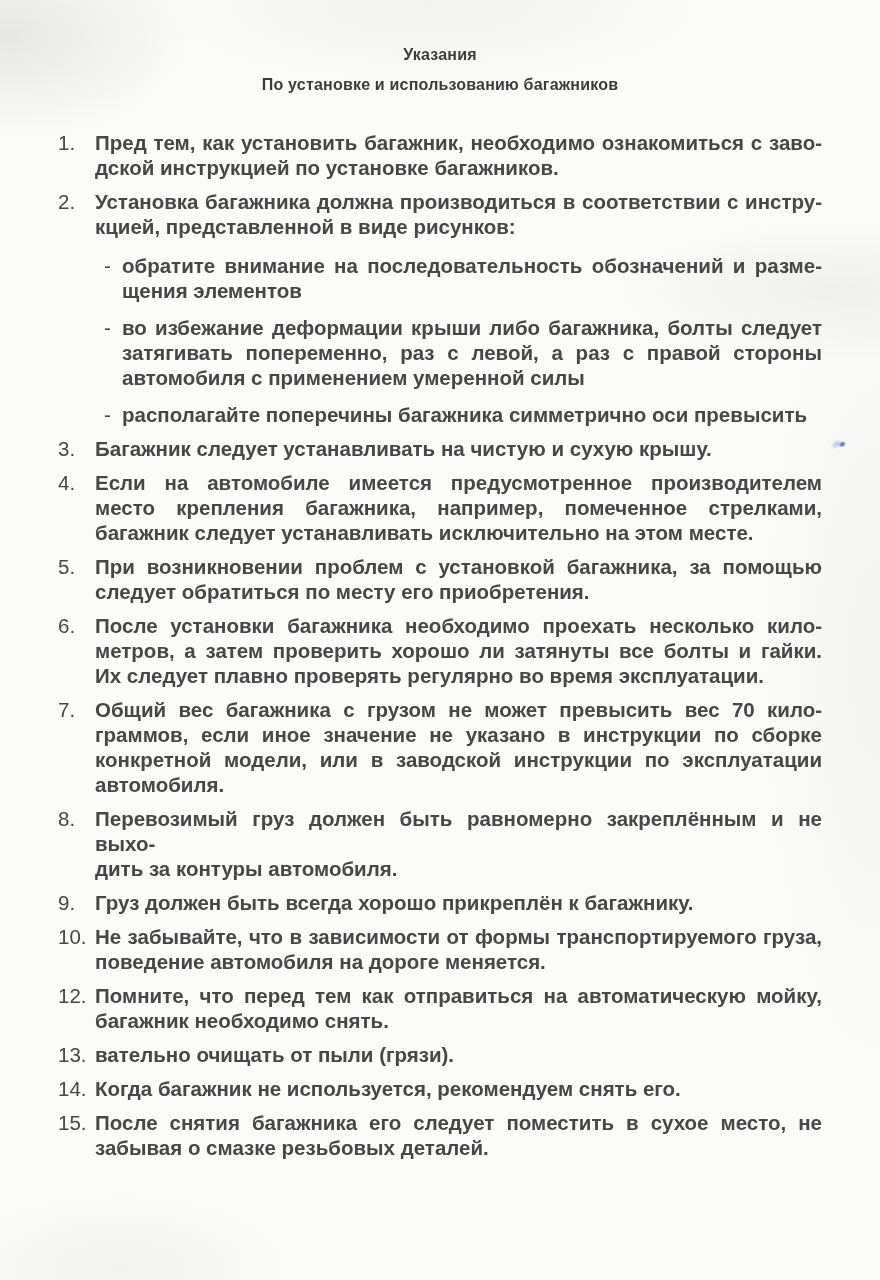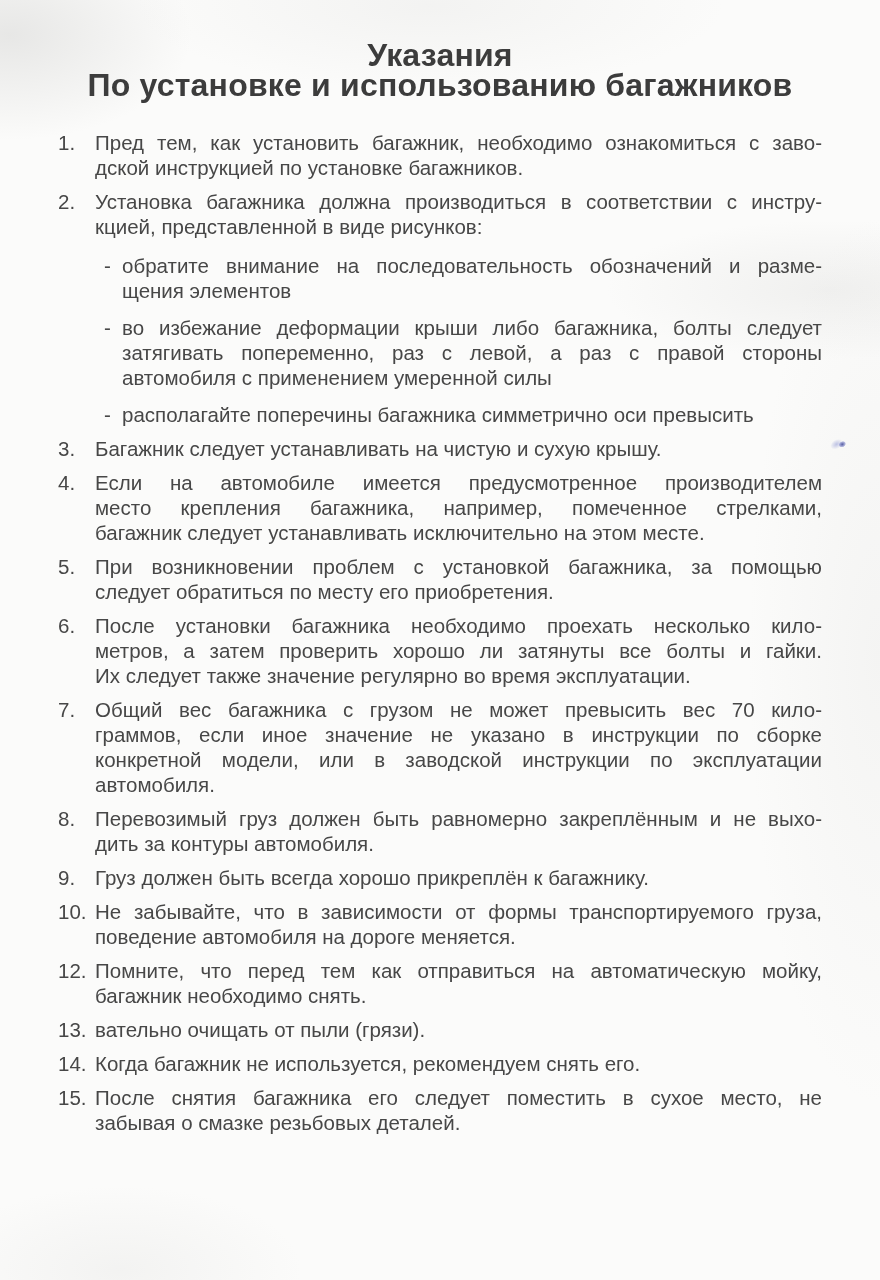--- a/index.html
+++ b/index.html
@@ -20,21 +20,21 @@
       radial-gradient(180px 620px at 878px 660px, rgba(205,205,203,0.15), transparent 72%),
       radial-gradient(420px 120px at 430px 6px, rgba(210,210,208,0.20), transparent 70%),
       radial-gradient(260px 120px at 120px 1270px, rgba(205,205,203,0.18), transparent 70%);
     color: #474747;
   }
   .title {
     margin-top: 40px;
     text-align: center;
     font-weight: bold;
     color: #3c3c3c;
-    font-size: 32px;
+    font-size: 16px;
     line-height: 30px;
     letter-spacing: 0.2px;
   }
   .list {
     margin-top: 30px;
     padding: 0 58px;
     font-size: 20.5px;
     line-height: 25px;
   }
   .block {
@@ -44,21 +44,21 @@
   }
   .block:first-child { margin-top: 0; }
   .block.sub { margin-left: 46px; margin-top: 12px; }
   .block.item + .block.sub { margin-top: 14px; }
   .marker {
     flex: 0 0 auto;
     width: 37px;
     white-space: nowrap;
   }
   .block.sub .marker { width: 18px; }
-  .content { flex: 1 1 auto; min-width: 0; }
+  .content { flex: 1 1 auto; min-width: 0; font-weight: bold; }
   .line { width: 100%; }
   .line.j {
     text-align: justify;
     text-align-last: justify;
   }
   .ink-speck {
     position: absolute;
     left: 830px;
     top: 438px;
     width: 18px;
@@ -134,21 +134,21 @@
         <div class="content">
           <div class="line j">При возникновении проблем с установкой багажника, за помощью</div>
           <div class="line">следует обратиться по месту его приобретения.</div>
         </div>
       </div>
       <div class="block item">
         <span class="marker">6.</span>
         <div class="content">
           <div class="line j">После установки багажника необходимо проехать несколько кило-</div>
           <div class="line j">метров, а затем проверить хорошо ли затянуты все болты и гайки.</div>
-          <div class="line">Их следует также значение регулярно во время эксплуатации.</div>
+          <div class="line">Их следует плавно проверять регулярно во время эксплуатации.</div>
         </div>
       </div>
       <div class="block item">
         <span class="marker">7.</span>
         <div class="content">
           <div class="line j">Общий вес багажника с грузом не может превысить вес 70 кило-</div>
           <div class="line j">граммов, если иное значение не указано в инструкции по сборке</div>
           <div class="line j">конкретной модели, или в заводской инструкции по эксплуатации</div>
           <div class="line">автомобиля.</div>
         </div>

